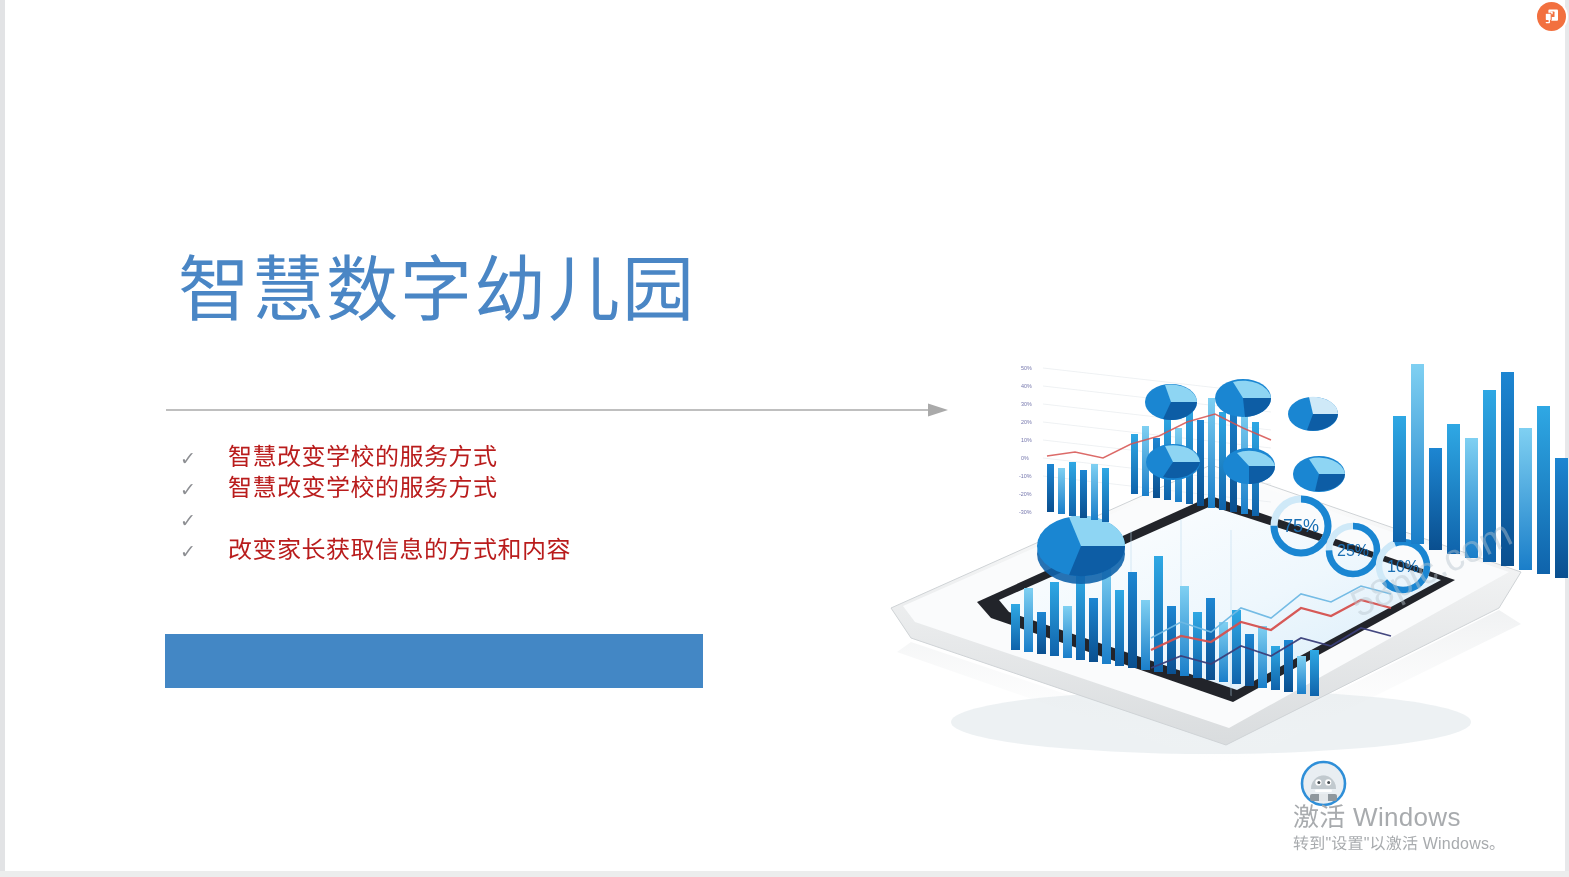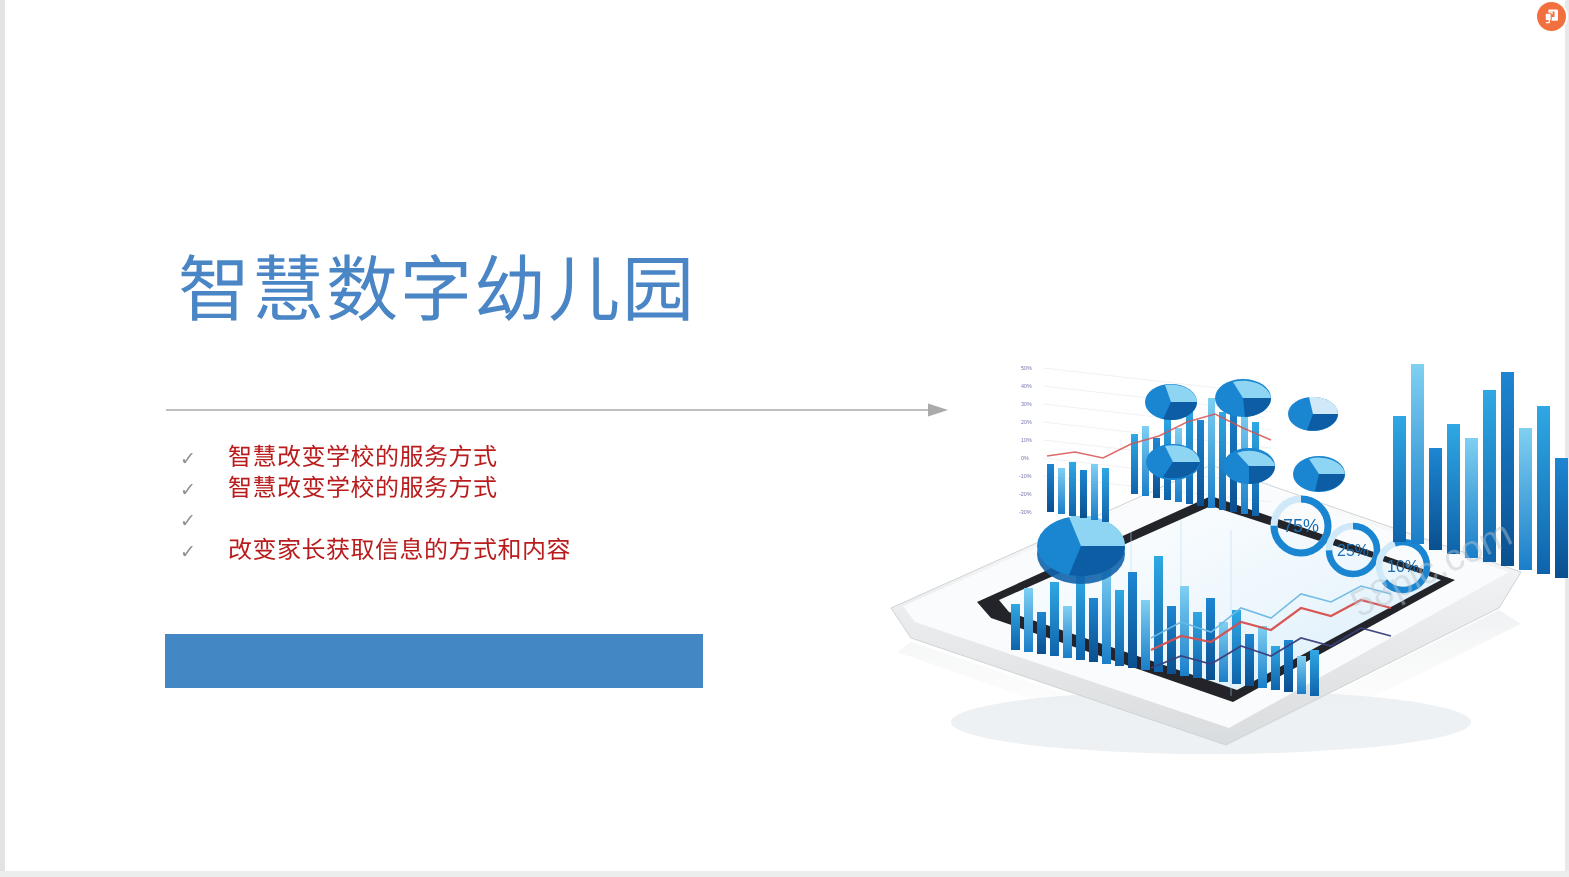--- a/index.html
+++ b/index.html
@@ -415,14 +415,32 @@
         <rect x="656" y="56" width="13" height="168" fill="url(#gBarA)"></rect>
         <rect x="674" y="108" width="13" height="120" fill="url(#gBarC)"></rect>
       </g>
 
       <polygon points="30,292 345,398 618,260 640,274 348,418 16,302" fill="url(#gShadow)" opacity="0.5"></polygon>
 
       <text x="478" y="268" transform="rotate(-26 478 268)" font-family="Liberation Sans, sans-serif" font-size="38" fill="#b9c6cf" opacity="0.45">58pic.com</text>
     </svg>
   </div>
 
+  <div class="win-watermark">
+    <div class="win-mascot">
+      <svg width="47" height="47" viewBox="0 0 47 47" aria-hidden="true">
+        <circle cx="23.5" cy="23.5" r="21.5" fill="#e9eef2" stroke="#2f8fd8" stroke-width="2.6"></circle>
+        <path d="M11 29 a12.5 13.5 0 0 1 25 0 z" fill="#c9cfd4"></path>
+        <path d="M11 29 a12.5 13.5 0 0 1 25 0 z" fill="#bdc4c9" opacity="0.6"></path>
+        <ellipse cx="18.4" cy="22.4" rx="3.1" ry="3.1" fill="#ffffff"></ellipse>
+        <ellipse cx="28.2" cy="22.4" rx="3.1" ry="3.1" fill="#ffffff"></ellipse>
+        <circle cx="18.9" cy="22.6" r="1.5" fill="#4b5257"></circle>
+        <circle cx="28.7" cy="22.6" r="1.5" fill="#4b5257"></circle>
+        <rect x="15" y="29.6" width="17" height="2.4" rx="1.2" fill="#ffffff"></rect>
+        <rect x="10" y="34" width="27" height="7" rx="2" fill="#8f979d"></rect>
+        <rect x="19" y="34" width="9" height="7" fill="#e4e8eb"></rect>
+      </svg>
+    </div>
+    <div class="win-title">激活 Windows</div>
+    <div class="win-sub">转到"设置"以激活 Windows。</div>
+  </div>
 
 </div>
 
 </body></html>

